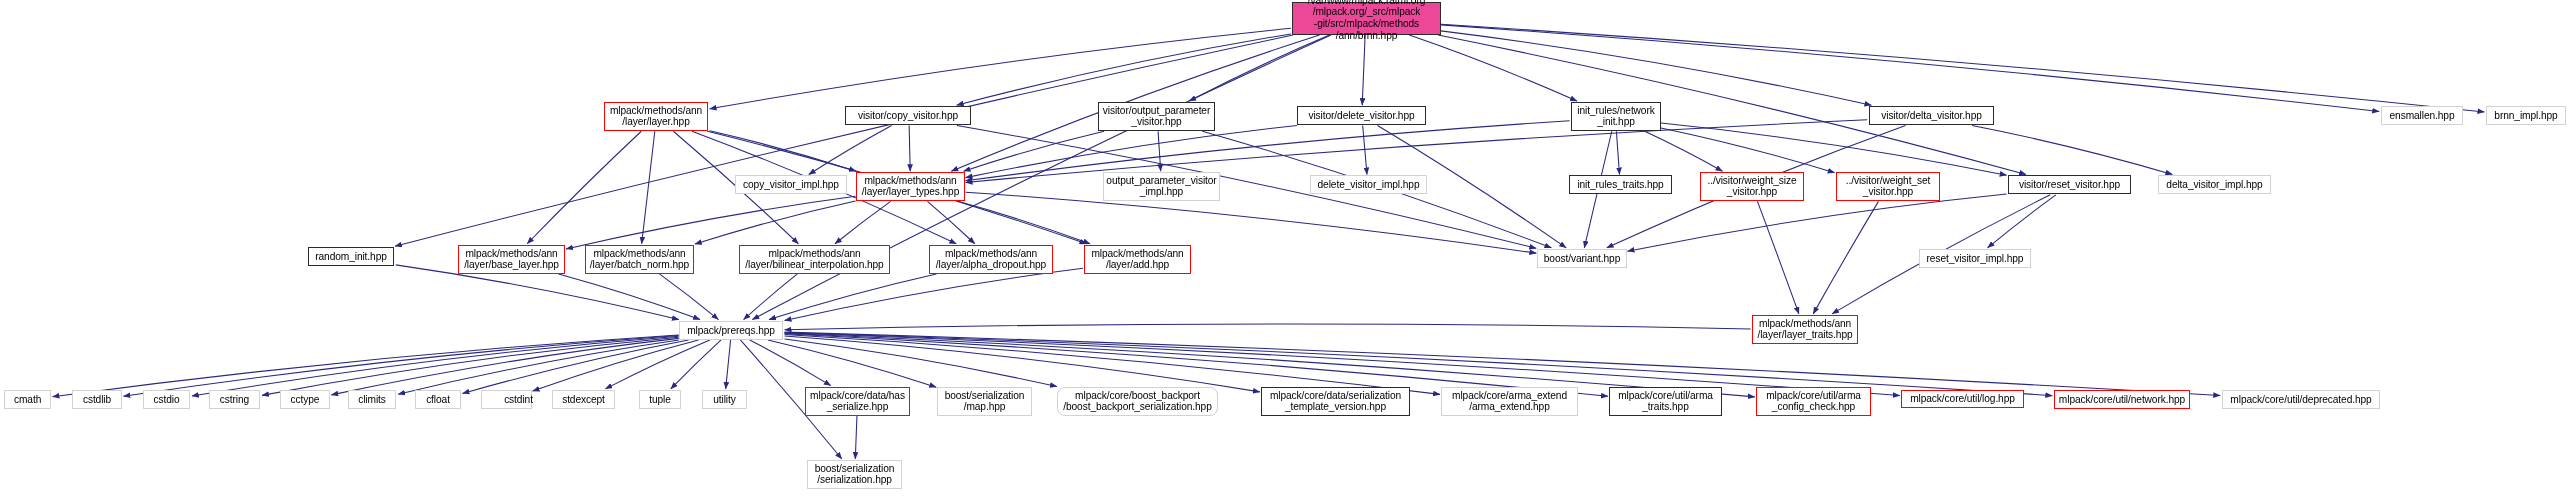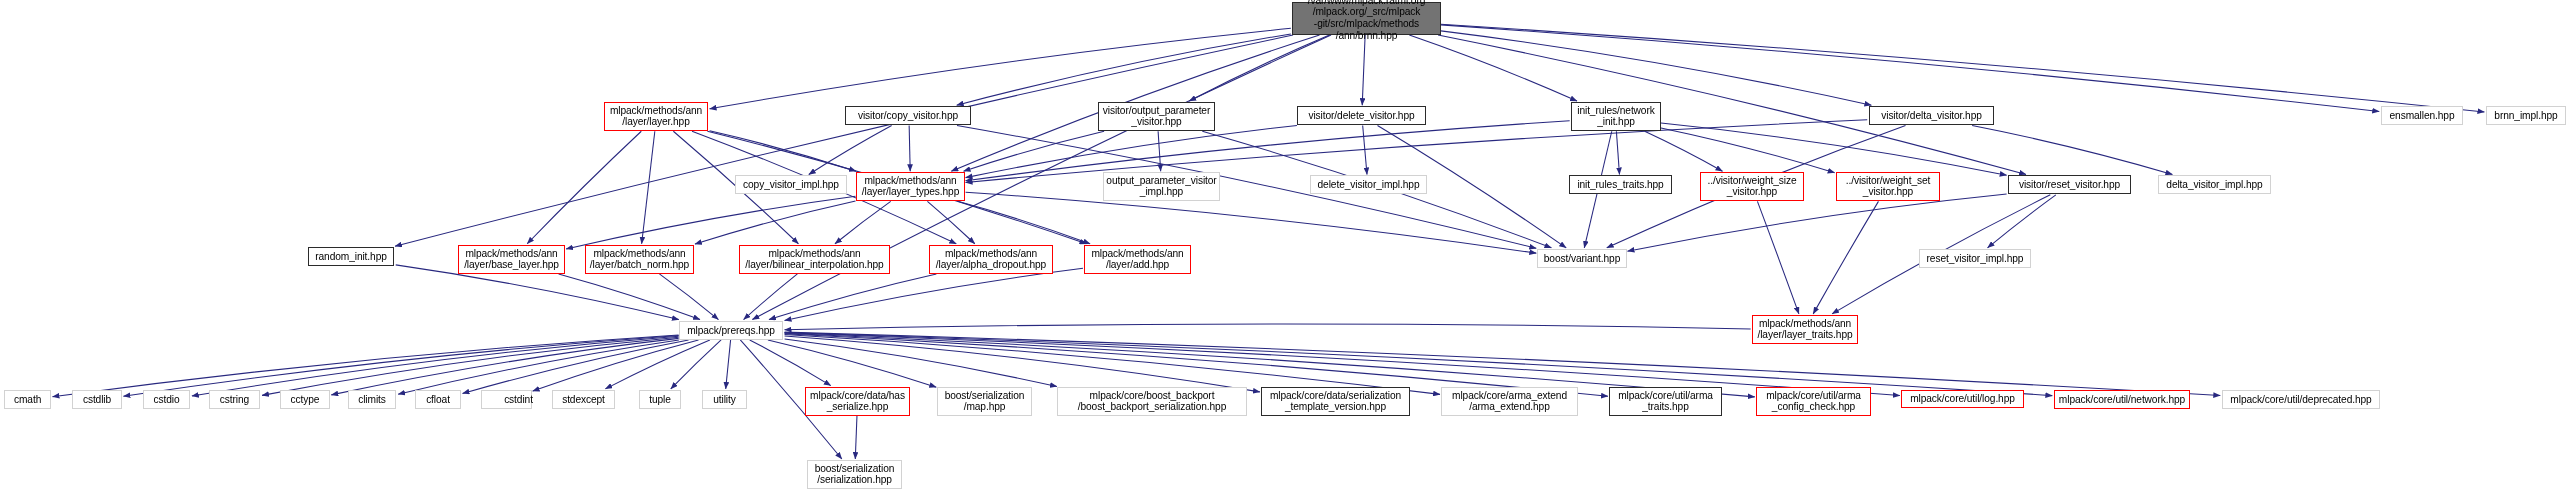--- a/index.html
+++ b/index.html
@@ -40,21 +40,21 @@
     z-index: 5;
   }
   .node.black {
     border: 1.3px solid #2b2b2b;
   }
   .node.red {
     border: 1.3px solid #ff0000;
   }
   .node.grey {
     border: 1.3px solid #2b2b2b;
-    background: #737373;
+    background: #ec4899;
   }
   .node.light {
     border: 0.8px solid #d2d2d2;
   }
 </style>
 </head>
 <body>
 
 <div id="graph">
   <svg id="edges" viewBox="0 0 3157 617">
@@ -193,21 +193,21 @@
     <div class="node light" style="left: 348px; top: 390px; width: 48px; height: 19px;"><span>climits</span></div>
     <div class="node light" style="left: 415px; top: 390px; width: 46px; height: 19px;"><span>cfloat</span></div>
     <div class="node light" style="left: 481px; top: 390px; width: 51px; height: 19px; padding-left: 24px;"><span>cstdint</span></div>
     <div class="node light" style="left: 552px; top: 390px; width: 63px; height: 19px;"><span>stdexcept</span></div>
     <div class="node light" style="left: 639px; top: 390px; width: 42px; height: 19px;"><span>tuple</span></div>
     <div class="node light" style="left: 702px; top: 390px; width: 45px; height: 19px;"><span>utility</span></div>
     <div class="node red" style="left: 805px; top: 387px; width: 105px; height: 28.6px;"><span>mlpack/core/data/has
 _serialize.hpp</span></div>
     <div class="node light" style="left: 937px; top: 387px; width: 95px; height: 28.6px;"><span>boost/serialization
 /map.hpp</span></div>
-    <div class="node light" style="left: 1057px; top: 387px; width: 190px; height: 28.6px;"><span>mlpack/core/boost_backport
+    <div class="node light" style="left: 1057px; top: 387px; width: 161px; height: 28.6px; border-radius: 8px;"><span>mlpack/core/boost_backport
 /boost_backport_serialization.hpp</span></div>
     <div class="node black" style="left: 1261px; top: 387px; width: 149px; height: 28.6px;"><span>mlpack/core/data/serialization
 _template_version.hpp</span></div>
     <div class="node light" style="left: 1441px; top: 387px; width: 137px; height: 28.6px;"><span>mlpack/core/arma_extend
 /arma_extend.hpp</span></div>
     <div class="node black" style="left: 1609px; top: 387px; width: 113px; height: 28.6px;"><span>mlpack/core/util/arma
 _traits.hpp</span></div>
     <div class="node red" style="left: 1756px; top: 387px; width: 115px; height: 28.6px;"><span>mlpack/core/util/arma
 _config_check.hpp</span></div>
     <div class="node red" style="left: 1901px; top: 390px; width: 123px; height: 18px;"><span>mlpack/core/util/log.hpp</span></div>

